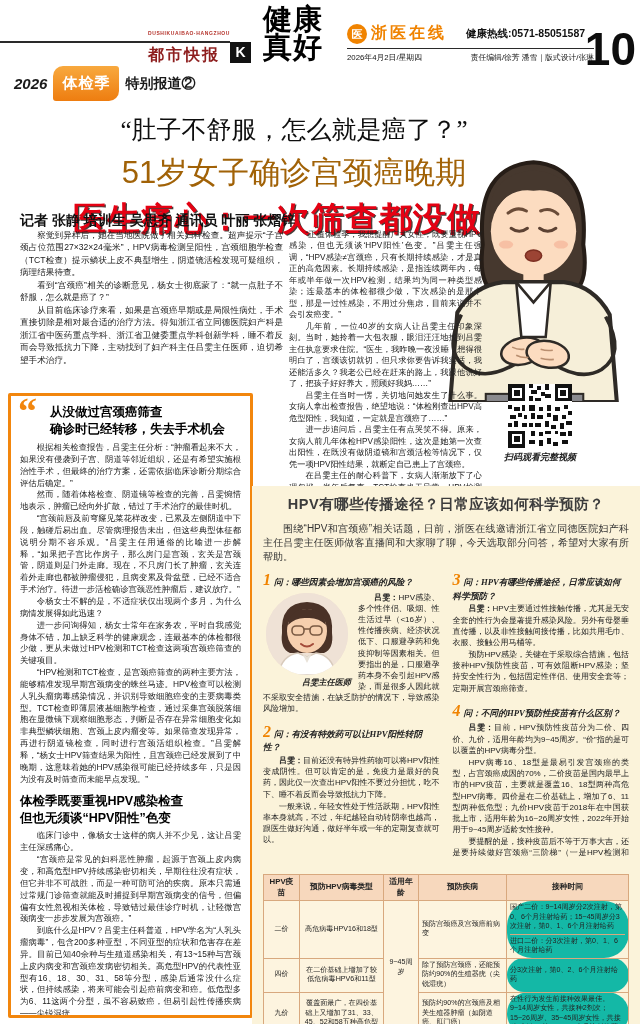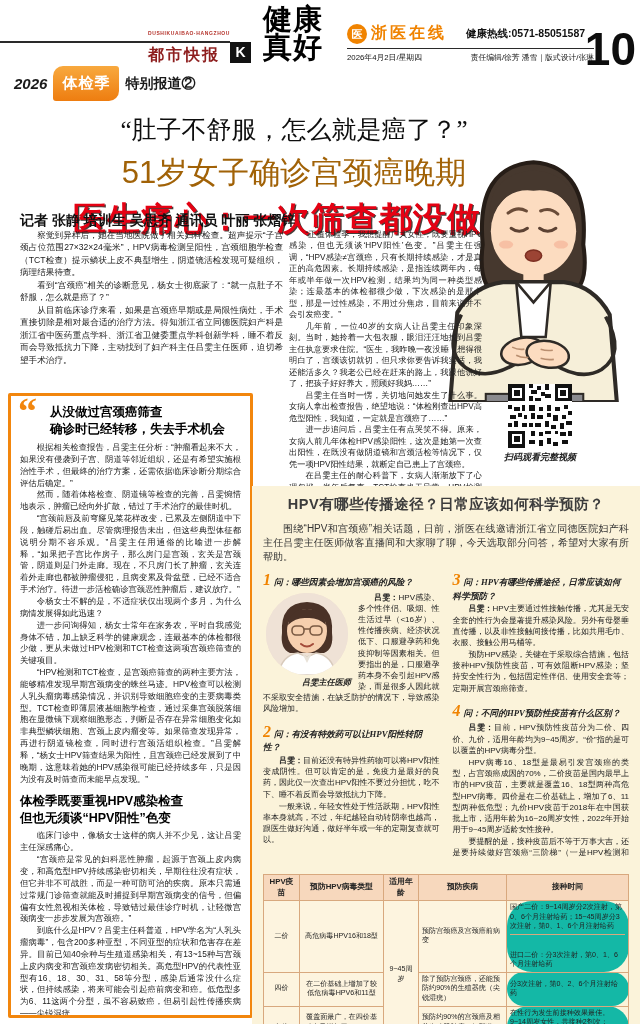--- a/index.html
+++ b/index.html
@@ -78,21 +78,21 @@
   .qa-photo .cap { font-size:8.2px; font-weight:800; font-style:italic; margin-top:2px;
                    font-family:"Liberation Serif", serif; }
 
   
   .vtable { width:100%; border-collapse:collapse; margin-top:5px; }
   .vtable th, .vtable td { border:1px solid #d8a87e; font-size:7.1px; line-height:1.35; padding:2px 3px;
                            background:#fdf4df; color:#222; vertical-align:middle; }
   .vtable th { background:#f7d8bd; font-size:7.8px; font-weight:800; text-align:center; }
   .vtable td.c { text-align:center;margin-top:32px; }
   .vtable td.sched { background:#14b8a6; text-align:left;border-radius:25px; }
-  .vtable .sched-split { border-top:1px solid #d8a87e; margin-top:2px; padding-top:16px; }
+  .vtable .sched-split { border-top:1px solid #d8a87e; margin-top:2px; padding-top:2px; }
   .w1{width:36px;} .w2{width:84px;} .w3{width:35px;} .w4{width:88px;}
 
   p:empty, b:empty, span:empty { display:none; }
 </style>
 </head>
 <body>
 
 <div class="page">
 
   <div class="hdr-rule"></div>

